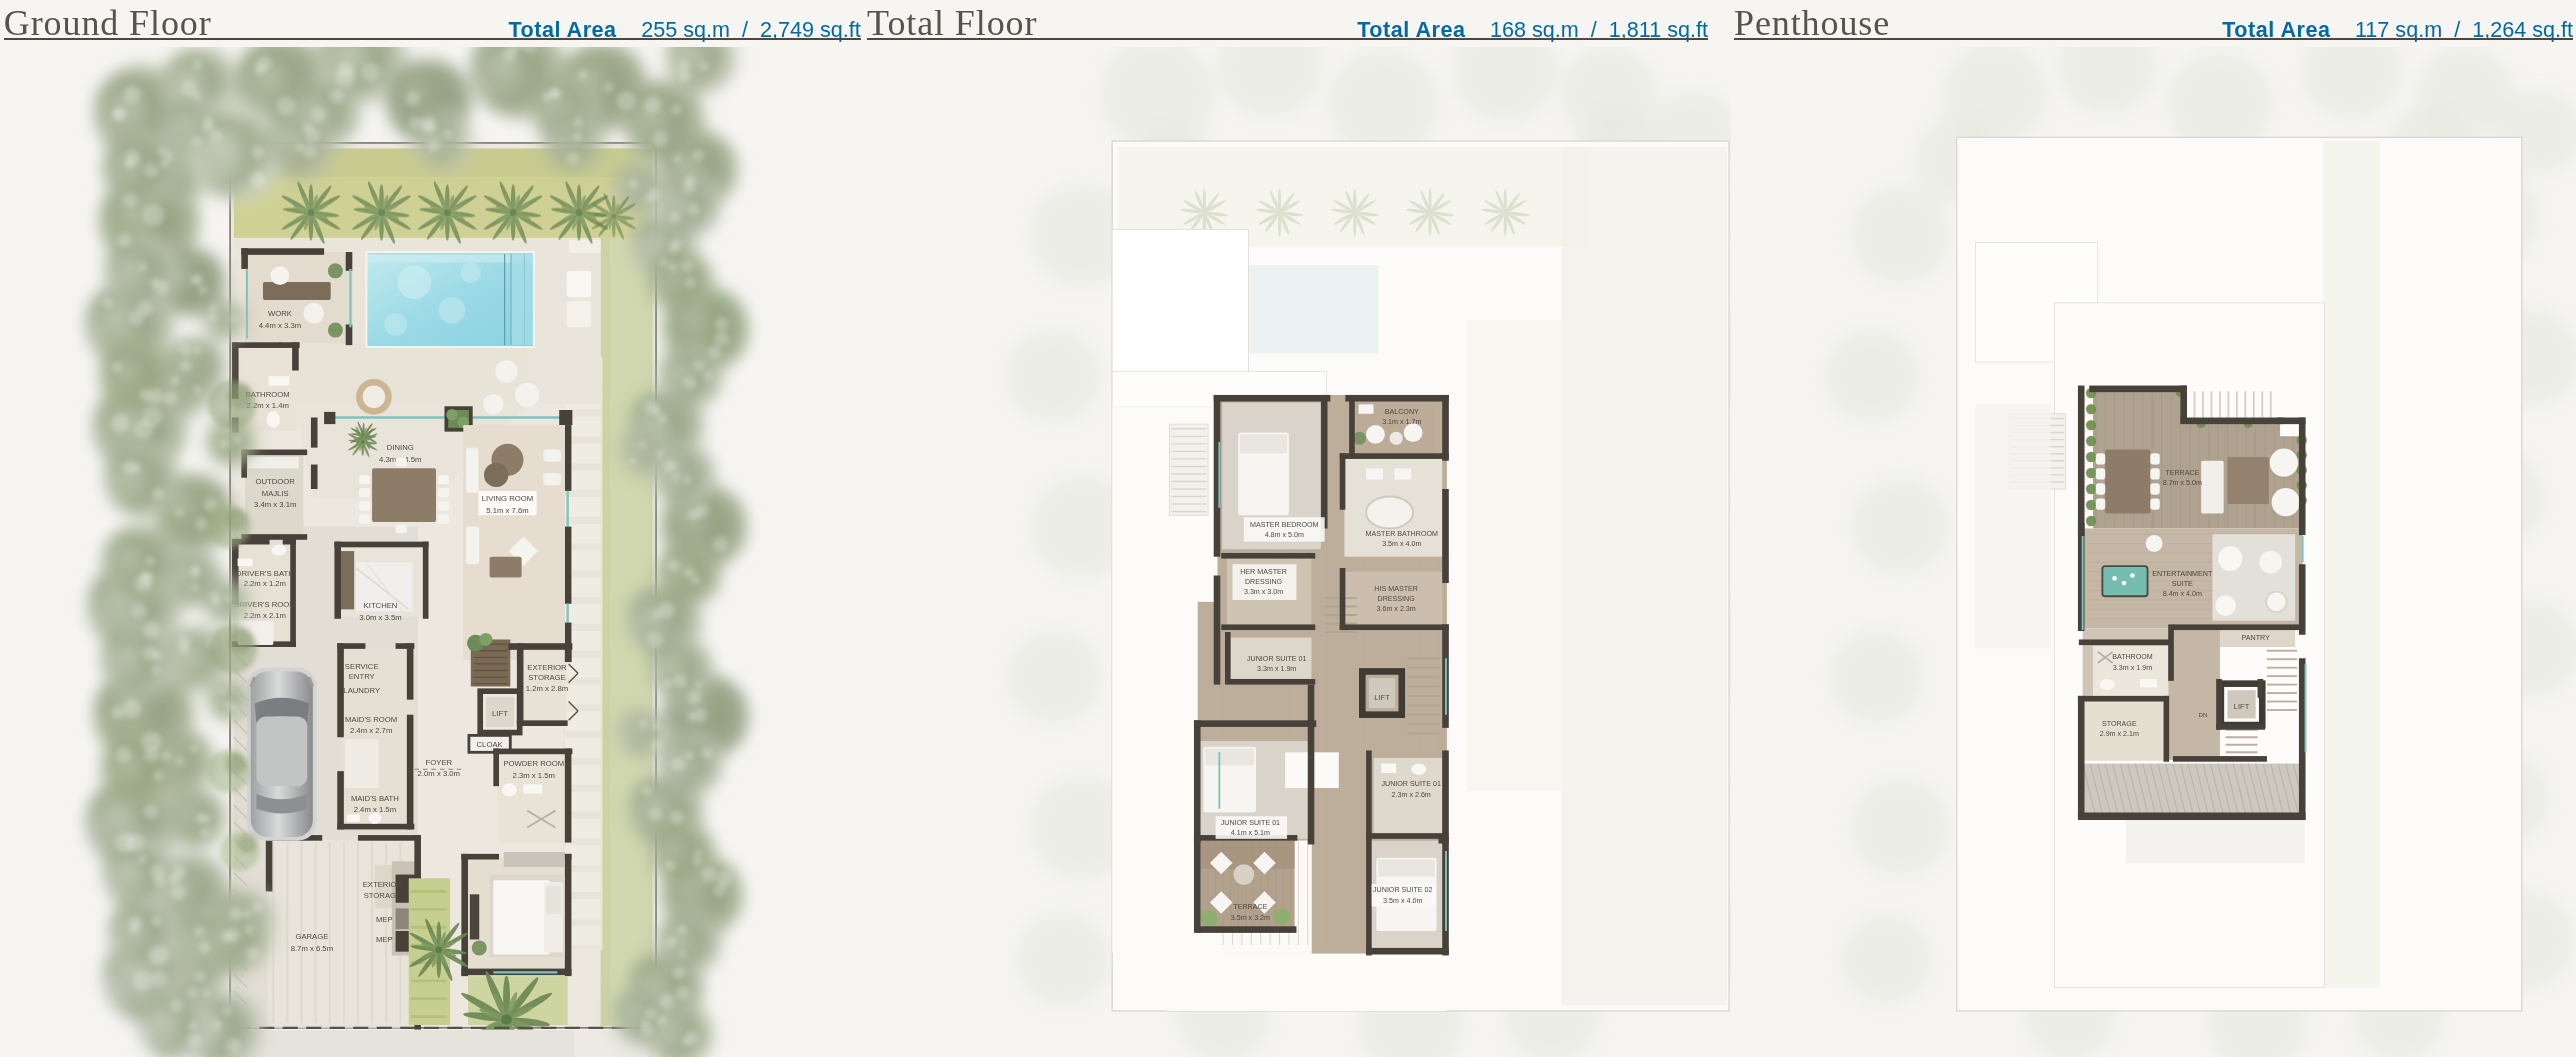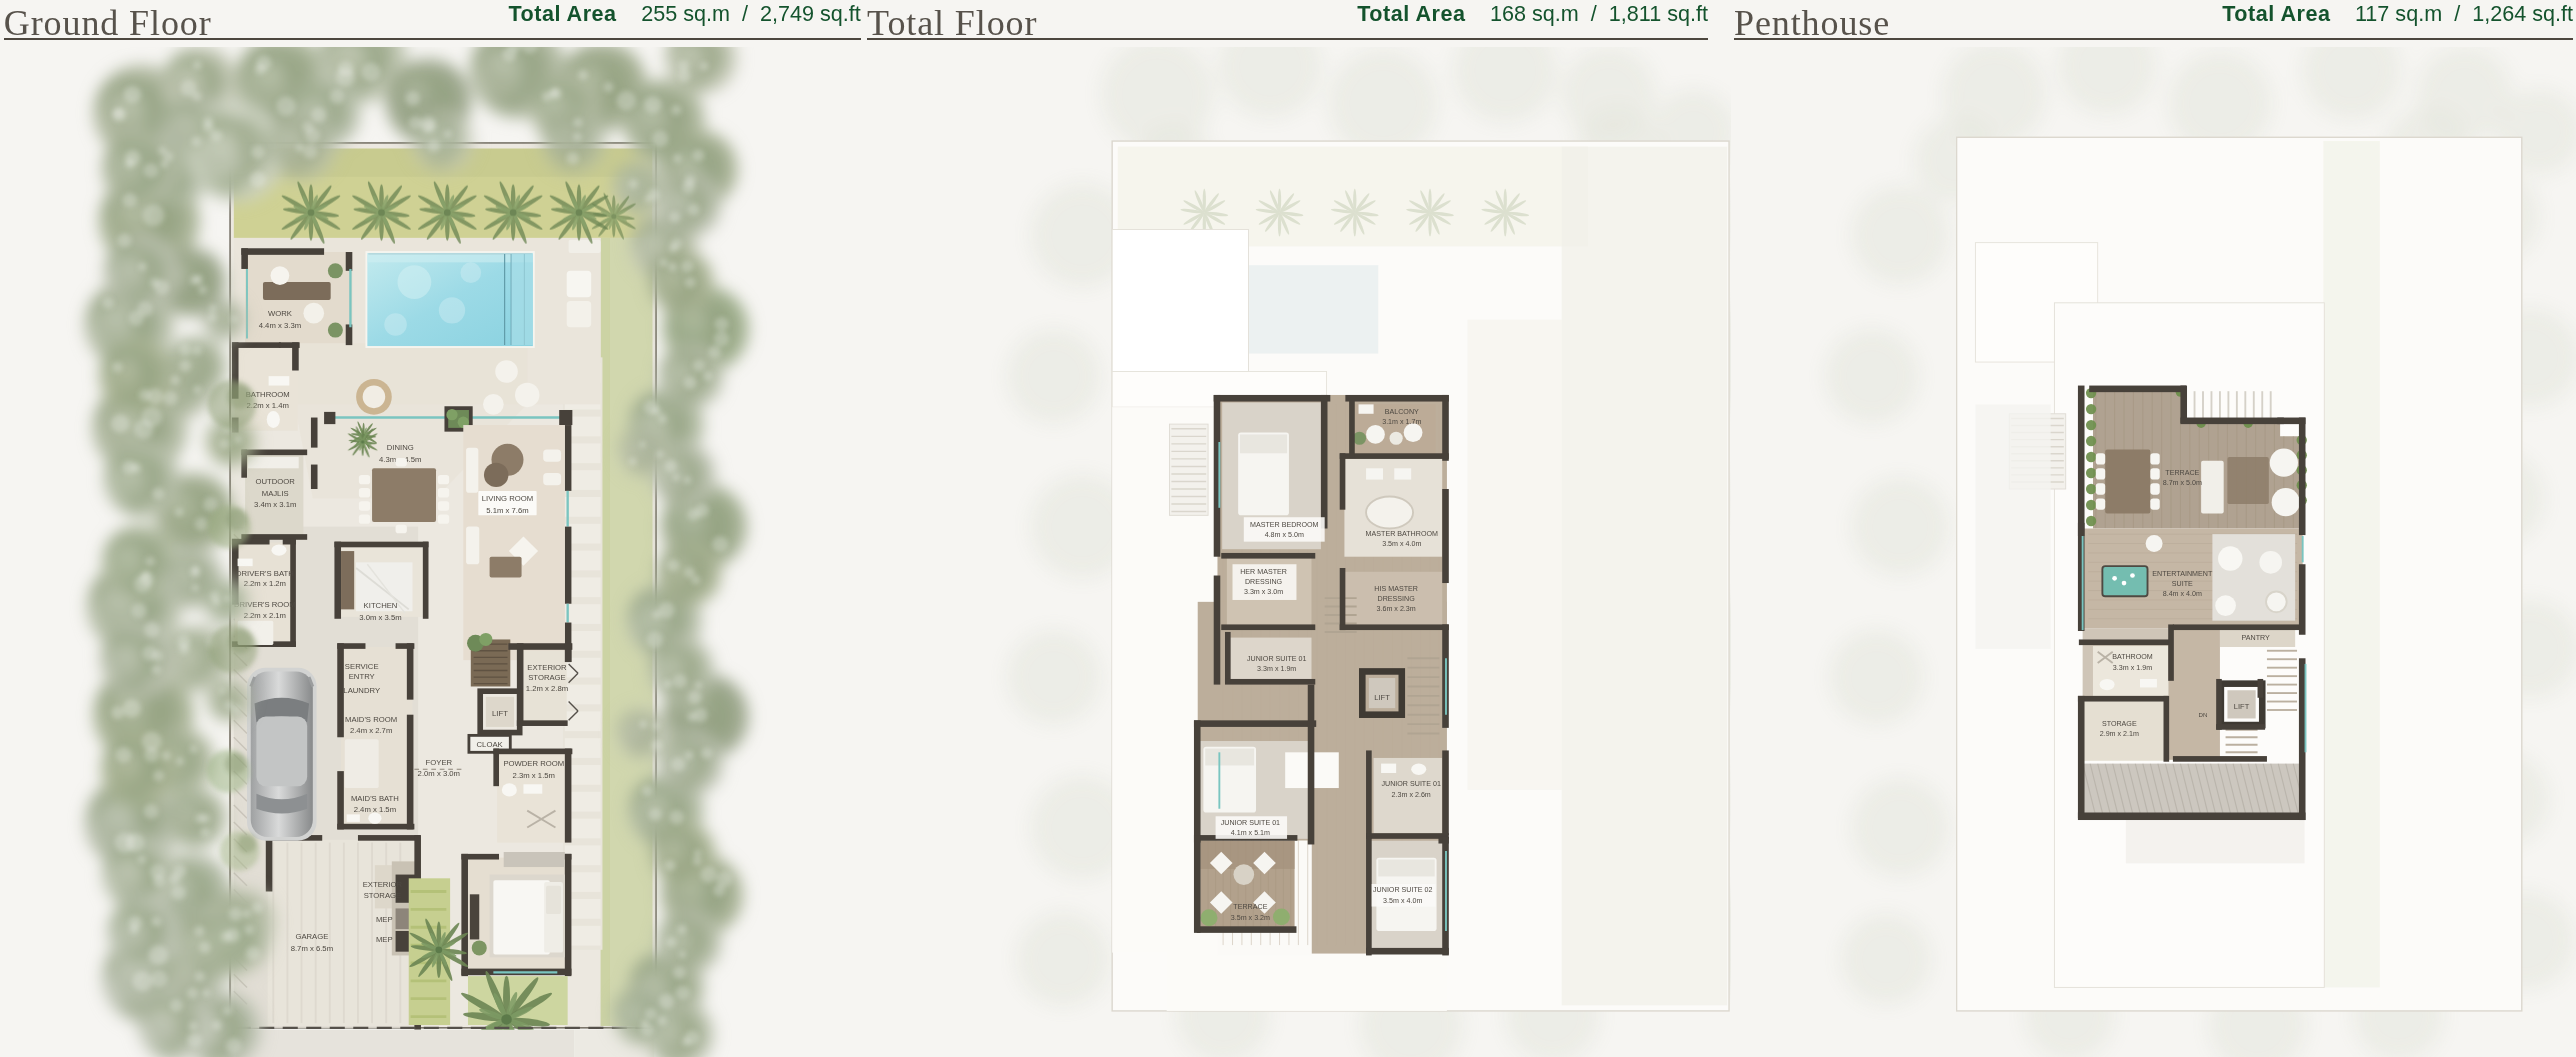--- a/index.html
+++ b/index.html
@@ -1,17 +1,17 @@
 <!DOCTYPE html>
 <html style="font-size:15px"><head><meta charset="utf-8"><style>
 html,body{margin:0;padding:0;}
 body{width:2576px;height:1057px;background:#f6f5f2;font-family:"Liberation Sans",sans-serif;overflow:hidden;position:relative;}
 .hdr{position:absolute;top:0;height:40px;}
 .title{font-family:"Liberation Serif",serif;font-size:36px;color:#57524b;position:absolute;top:1.9px;left:0;white-space:nowrap;letter-spacing:0.9px;}
-.stats{position:absolute;top:1px;right:0;white-space:nowrap;font-size:21.6px;color:#14532d;}
+.stats{position:absolute;top:17px;right:0;white-space:nowrap;font-size:21.6px;color:#0369a1;}
 .stats b{font-weight:bold;margin-right:24.5px;letter-spacing:0.5px;}
 .rule{position:absolute;top:38px;left:0;right:0;height:1.9px;background:#4d473f;}
 </style></head><body>
 <div class="hdr" style="left:3.8px;width:857px;">
     <div class="title">Ground Floor</div>
     <div class="stats"><b>Total Area</b>255 sq.m&nbsp;&nbsp;/&nbsp;&nbsp;2,749 sq.ft</div>
     <div class="rule"></div>
   </div>
 <div class="hdr" style="left:867px;width:841px;">
     <div class="title">Total Floor</div>

